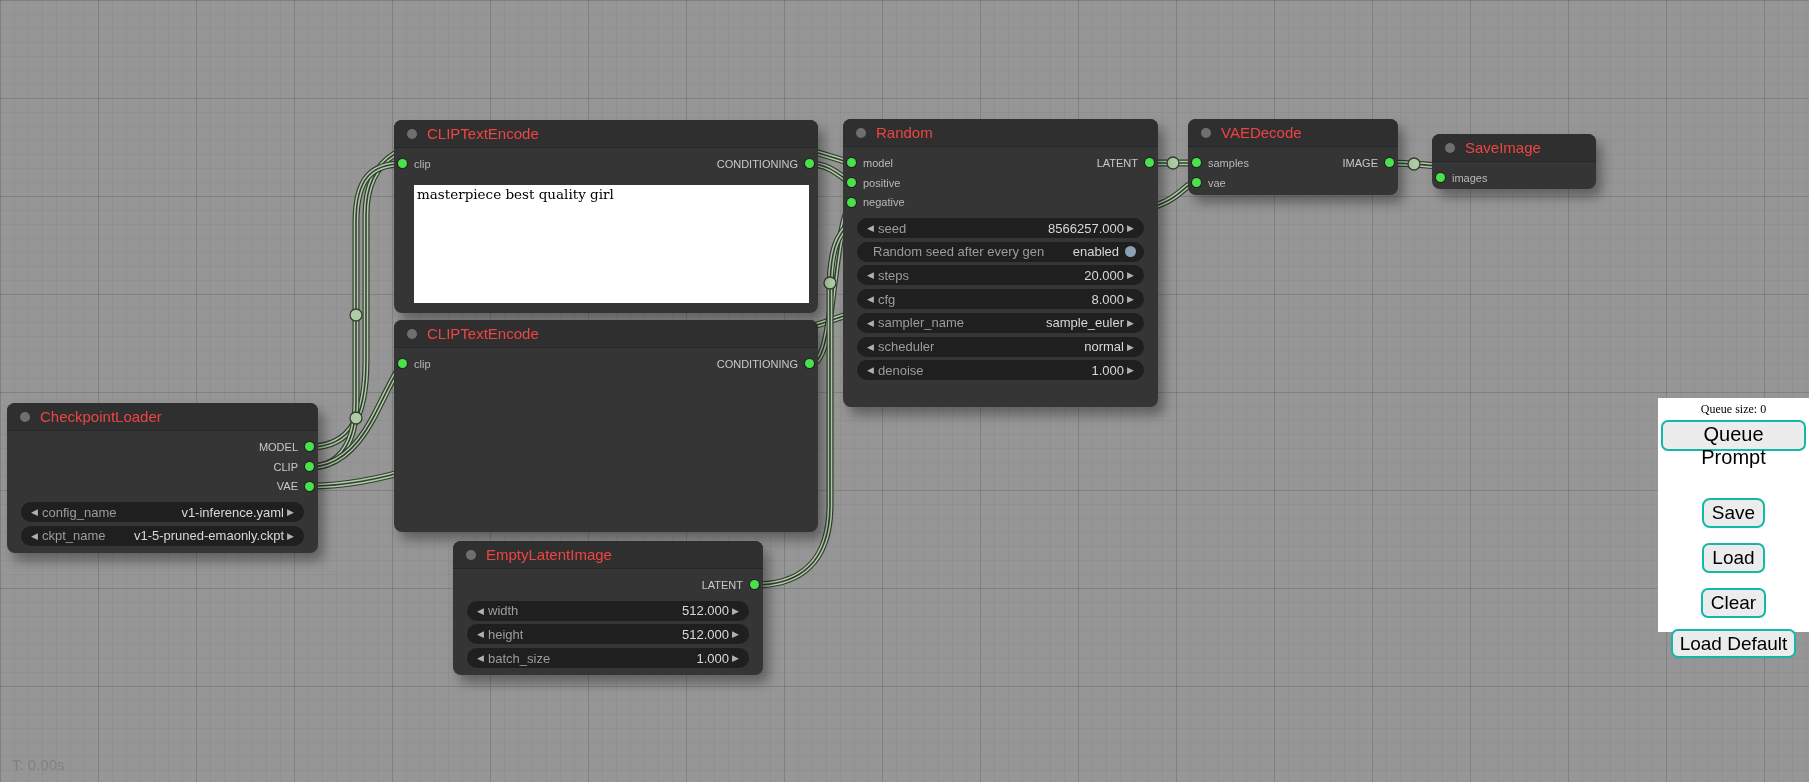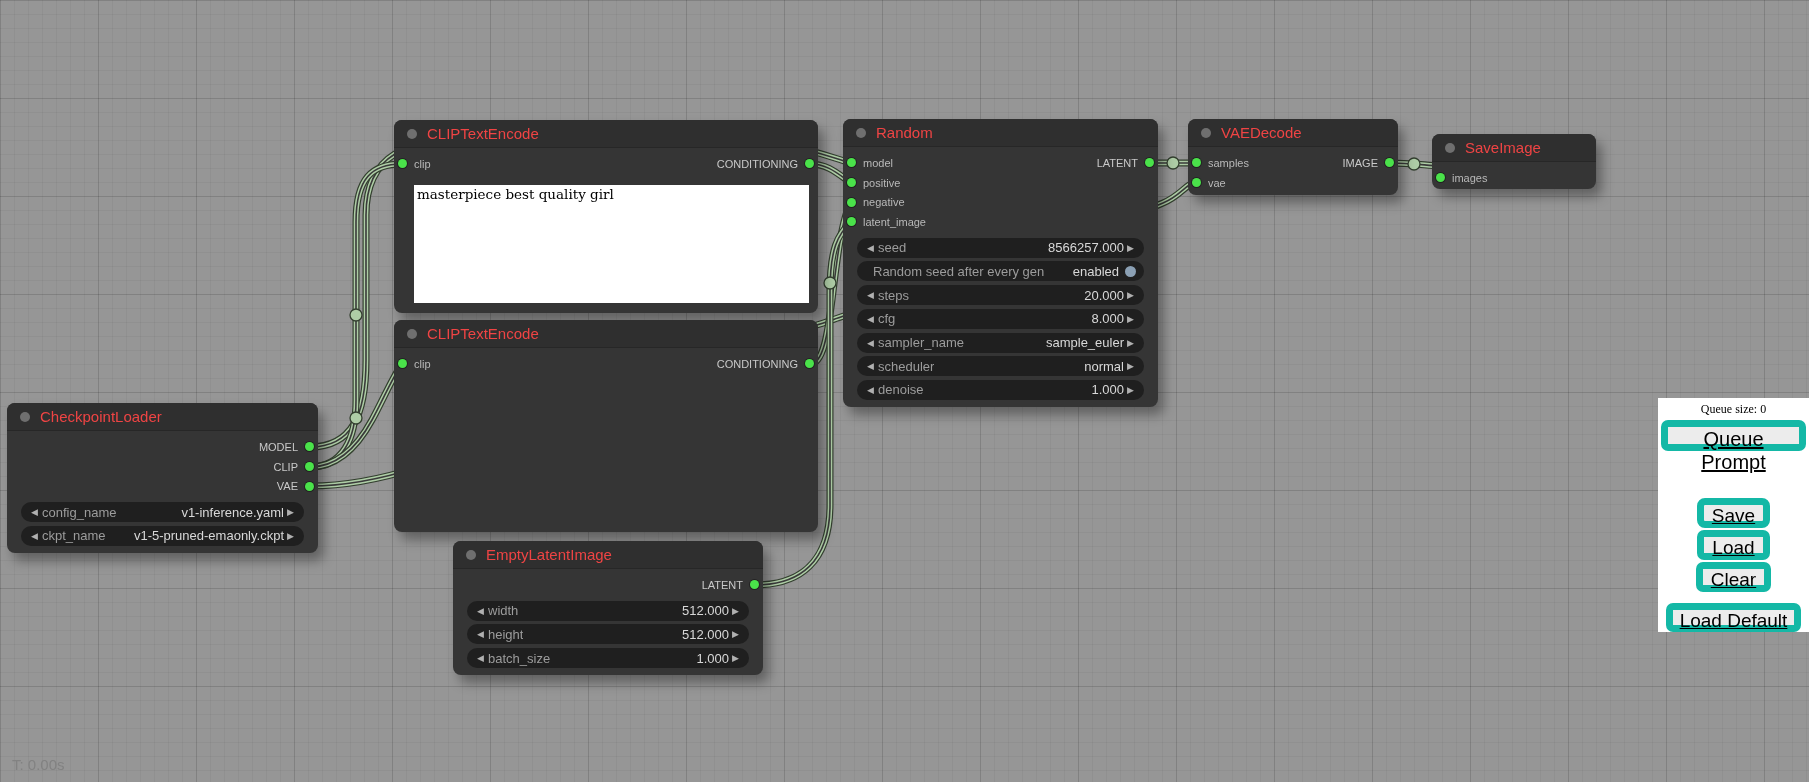--- a/index.html
+++ b/index.html
@@ -59,25 +59,25 @@
 
   .menu{
     position:absolute;right:0;top:398px;width:151px;height:234px;background:#ffffff;
     z-index:3;display:flex;flex-direction:column;align-items:center;box-sizing:border-box;
   }
   .queue-size{
     font-family:Liberation Serif, serif;font-size:12px;color:#000;
     margin-top:4px;flex:none;
   }
   .btn{
-    background:#ececec;border:7px solid #14b8a6;border-radius:7px;color:#000;
-    font-family:"Liberation Sans","DejaVu Sans",sans-serif;cursor:pointer;box-sizing:border-box;text-decoration:underline;
+    background:#ececec;border:2px solid #14b8a6;border-radius:7px;color:#000;
+    font-family:"Liberation Sans","DejaVu Sans",sans-serif;cursor:pointer;box-sizing:border-box;
   }
   .btn-queue{width:145px;height:31px;font-size:20px;margin-top:3px;flex:none;}
-  .btn-small{height:30px;font-size:19px;padding:0 8px;margin-top:2px;flex:none;}
+  .btn-small{height:30px;font-size:19px;padding:0 8px;margin-top:15px;flex:none;}
   .btn-save{margin-top:47px;border-radius:8px;}
   .btn-default{height:29px;font-size:19px;padding:0 7px;margin-top:11px;flex:none;}
 </style>
 </head>
 <body>
 
 <div class="canvas">
   <svg id="wires" width="1809" height="782">
       <path d="M 310 447 C 352 447, 366 415 366 360 L 366 215 C 366 155, 405 138 480 138 L 690 138 C 790 138, 822 155 851 163" fill="none" stroke="#333f2f" stroke-width="7"></path>
       <path d="M 310 447 C 352 447, 366 415 366 360 L 366 215 C 366 155, 405 138 480 138 L 690 138 C 790 138, 822 155 851 163" fill="none" stroke="#aecda6" stroke-width="4.6"></path>
@@ -211,26 +211,20 @@
               <span class="port" style="background: rgb(74, 226, 74);"></span>
               <span>positive</span>
             </span>
           </div>
           <div class="row">
             <span class="slot in">
               <span class="port" style="background: rgb(74, 226, 74);"></span>
               <span>negative</span>
             </span>
           </div>
-          <div class="row">
-            <span class="slot in">
-              <span class="port" style="background: rgb(74, 226, 74);"></span>
-              <span>latent_image</span>
-            </span>
-          </div>
         </div>
         <div class="widgets">
           <div class="widget">
             <span class="warrow">◀</span>
             <span class="wlabel">seed</span>
             <span class="wvalue">8566257.000</span>
             <span class="warrow">▶</span>
           </div>
           <div class="widget toggle">
             <span class="wlabel">Random seed after every gen</span>

